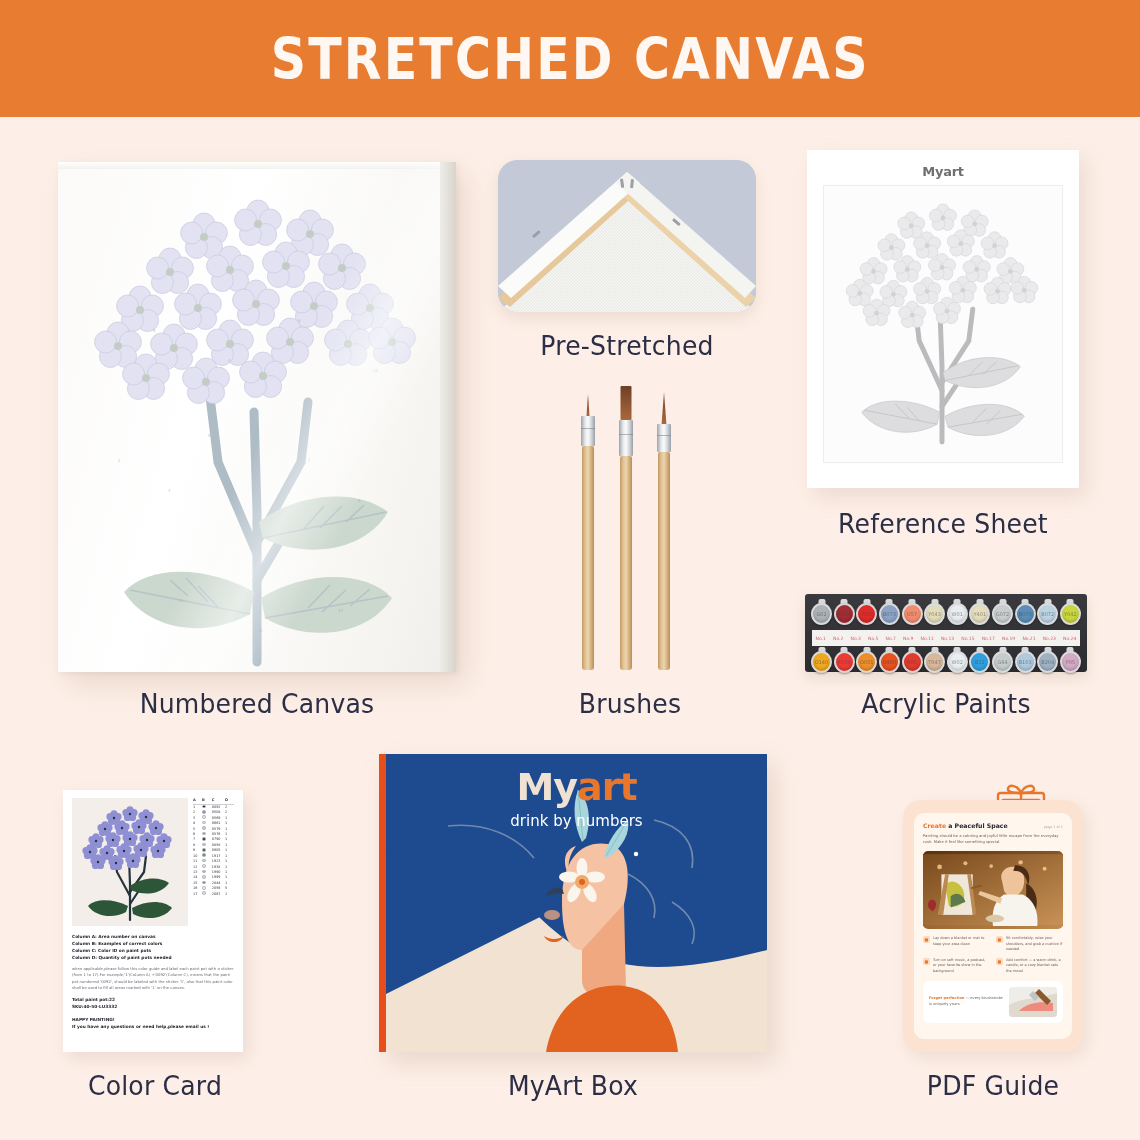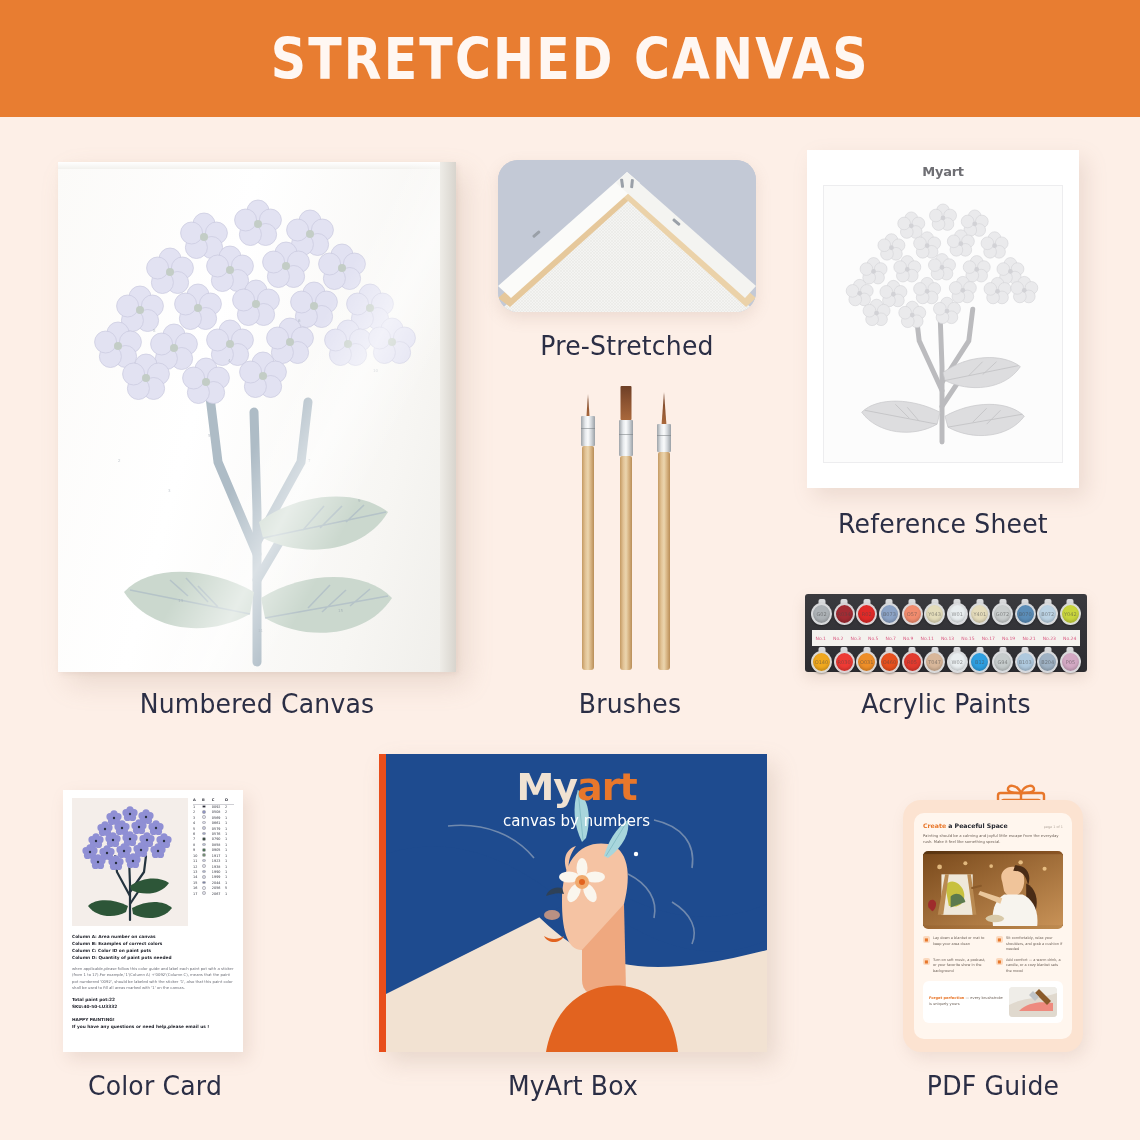--- a/index.html
+++ b/index.html
@@ -984,21 +984,21 @@
           <ellipse cx="-8" cy="11" rx="5.5" ry="10" transform="rotate(28 -8 11)"></ellipse>
           <ellipse cx="-13" cy="-5" rx="10" ry="5.5"></ellipse>
         </g>
         <circle cx="0" cy="0" r="7" fill="#F0AA6E"></circle>
         <circle cx="0" cy="0" r="3" fill="#E2631F"></circle>
       </g>
     </svg>
     <div class="box-logo">
       <span class="logo-my">My</span><span class="logo-art">art</span>
     </div>
-    <div class="box-sub">canvas by numbers</div>
+    <div class="box-sub">drink by numbers</div>
   </div>
 </div>
 <div class="caption" style="left:379px; top:1070px; width:388px;">MyArt Box</div>
 
 <svg class="gift" width="56" height="44" viewBox="0 0 56 44" style="left:993px; top:782px; transform:none; position:absolute;">
   <rect x="8" y="18" width="40" height="24" rx="3" fill="none" stroke="#E8772B" stroke-width="2.4"></rect>
   <rect x="5" y="11" width="46" height="9" rx="2.5" fill="none" stroke="#E8772B" stroke-width="2.4"></rect>
   <line x1="28" y1="11" x2="28" y2="42" stroke="#E8772B" stroke-width="2.4"></line>
   <path d="M28 11 C24 2 14 2 15 8 C16 11 23 11 28 11 Z" fill="none" stroke="#E8772B" stroke-width="2.4"></path>
   <path d="M28 11 C32 2 42 2 41 8 C40 11 33 11 28 11 Z" fill="none" stroke="#E8772B" stroke-width="2.4"></path>

